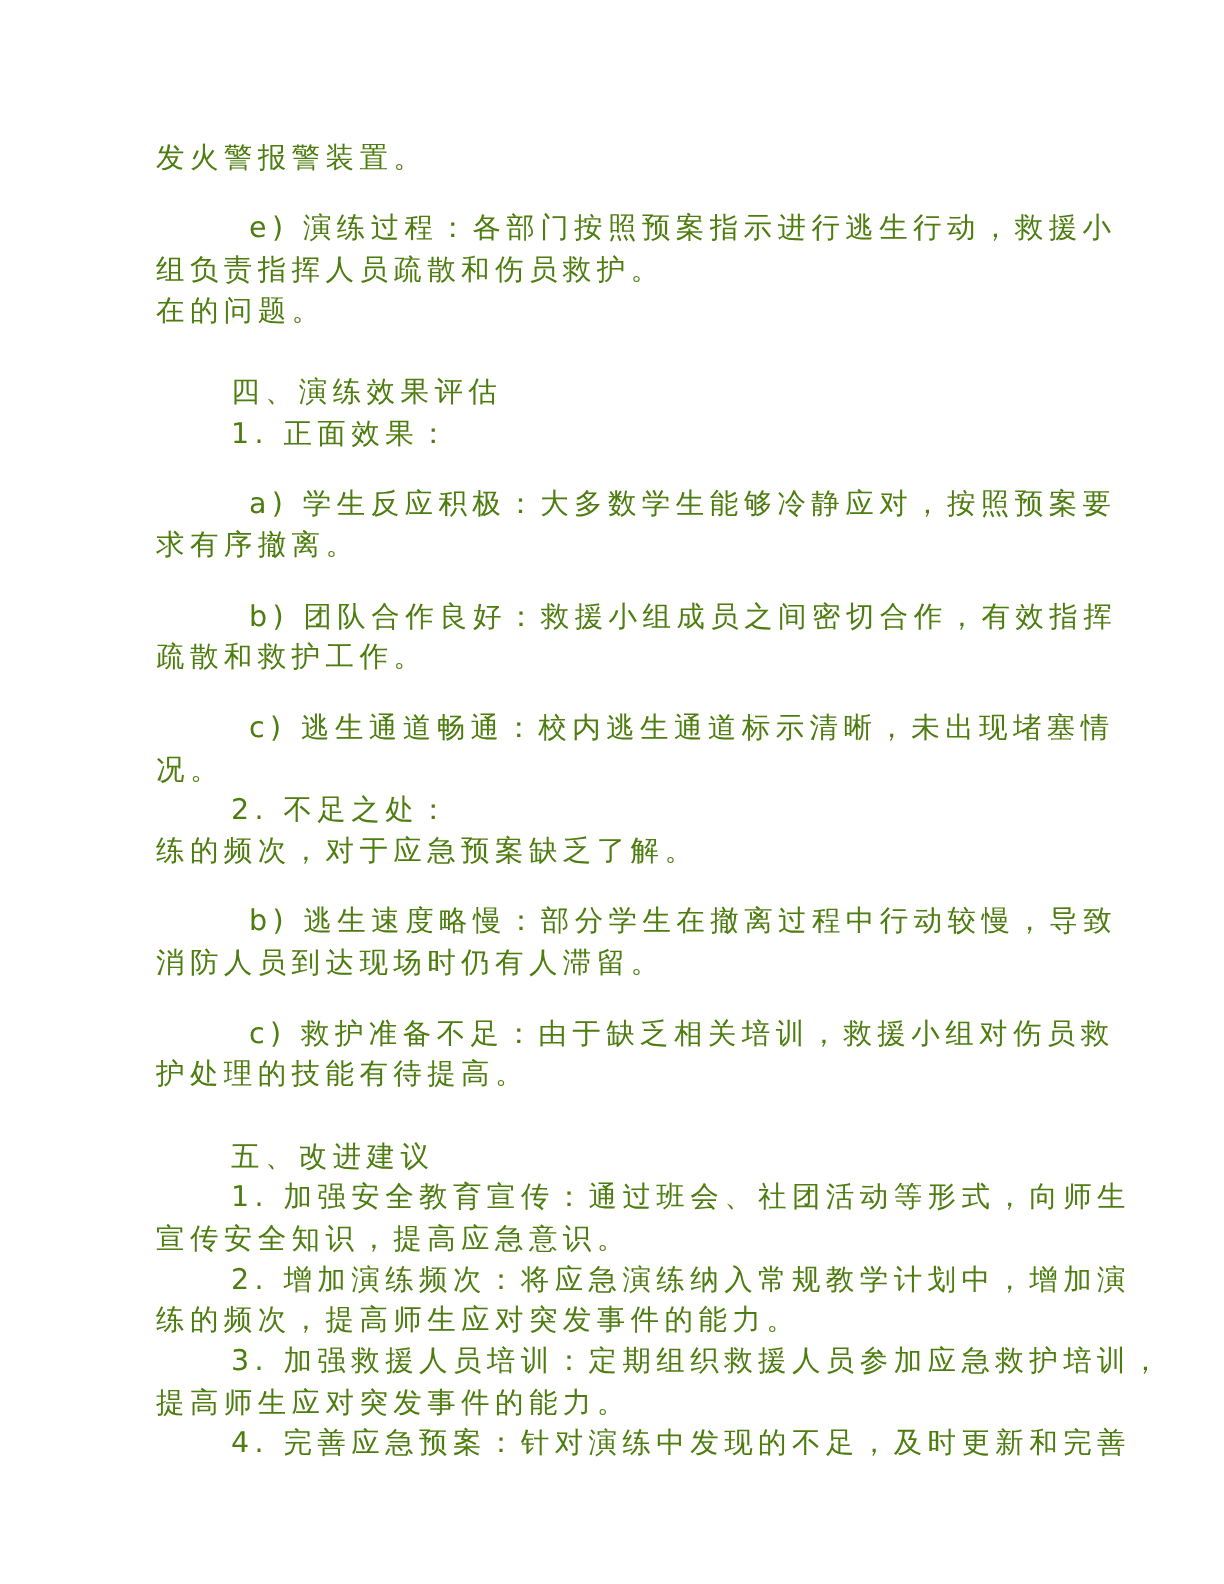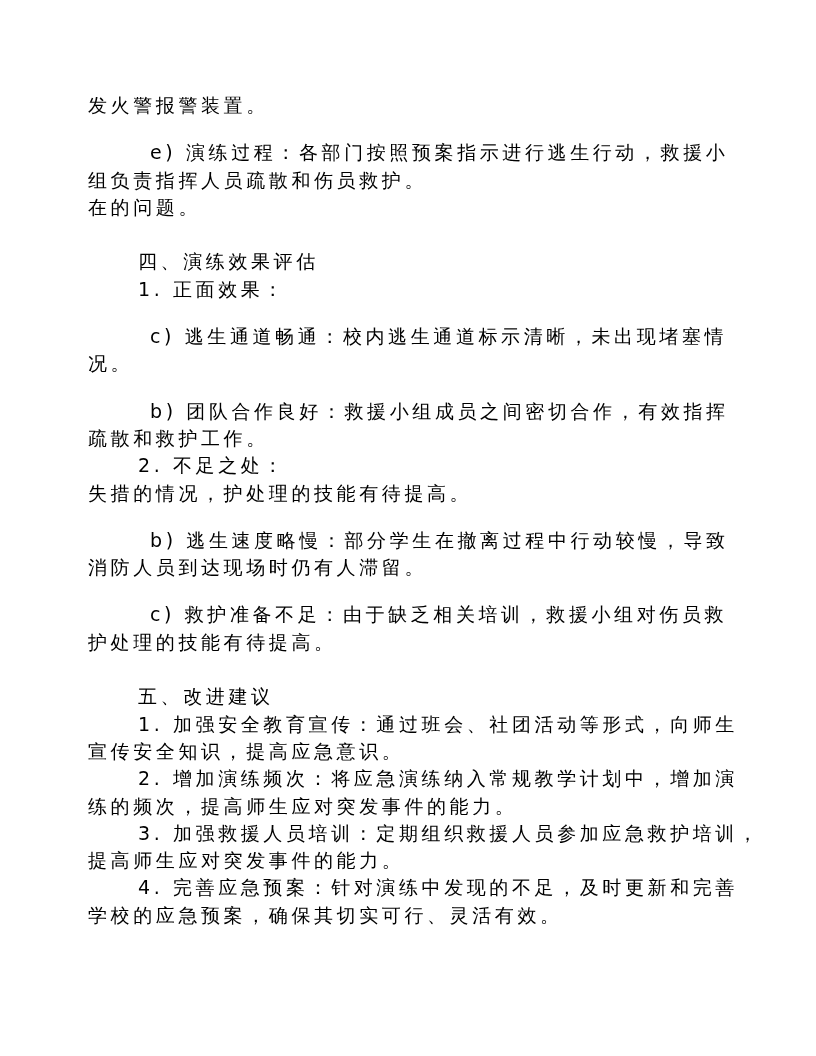--- a/index.html
+++ b/index.html
@@ -1,20 +1,20 @@
 <!DOCTYPE html>
 <html><head>
 <meta charset="utf-8">
 <style>
   html, body { margin: 0; padding: 0; background: #ffffff; }
   body { width: 816px; height: 1056px; position: relative; overflow: hidden; }
   .page {
-    position: absolute; left: 88px; top: 92px; width: 620px;
+    position: absolute; left: 104px; top: 92px; width: 620px;
     font-family: "DejaVu Sans", "Liberation Sans", sans-serif;
-    font-size: 19px; color: #000000; line-height: 27.3px;
+    font-size: 19px; color: #4d7c0f; line-height: 27.3px;
   }
   .line { white-space: nowrap; height: 27.3px; letter-spacing: 3.6px; }
   .ind1 { padding-left: 50px; }
   .ind2 { padding-left: 62px; margin-top: 20px; }
   .gap { height: 27.3px; }
 </style>
 </head>
 <body>
 
 <div class="page">
@@ -26,31 +26,35 @@
   </div>
   <div>
     <div class="line">在的问题。</div>
   </div>
 
   <div class="gap"></div>
 
   <div class="line ind1">四、演练效果评估</div>
   <div class="line ind1">1. 正面效果：</div>
   <div>
-    <div class="line ind2">c) 逃生通道畅通：校内逃生通道标示清晰，未出现堵塞情</div>
-    <div class="line">况。</div>
+    <div class="line ind2">a) 学生反应积极：大多数学生能够冷静应对，按照预案要</div>
+    <div class="line">求有序撤离。</div>
   </div>
   <div>
     <div class="line ind2">b) 团队合作良好：救援小组成员之间密切合作，有效指挥</div>
     <div class="line">疏散和救护工作。</div>
   </div>
+  <div>
+    <div class="line ind2">c) 逃生通道畅通：校内逃生通道标示清晰，未出现堵塞情</div>
+    <div class="line">况。</div>
+  </div>
 
   <div class="line ind1">2. 不足之处：</div>
   <div>
-    <div class="line">失措的情况，护处理的技能有待提高。</div>
+    <div class="line">练的频次，对于应急预案缺乏了解。</div>
   </div>
   <div>
     <div class="line ind2">b) 逃生速度略慢：部分学生在撤离过程中行动较慢，导致</div>
     <div class="line">消防人员到达现场时仍有人滞留。</div>
   </div>
   <div>
     <div class="line ind2">c) 救护准备不足：由于缺乏相关培训，救援小组对伤员救</div>
     <div class="line">护处理的技能有待提高。</div>
   </div>
 
@@ -64,15 +68,14 @@
   <div>
     <div class="line ind1">2. 增加演练频次：将应急演练纳入常规教学计划中，增加演</div>
     <div class="line">练的频次，提高师生应对突发事件的能力。</div>
   </div>
   <div>
     <div class="line ind1">3. 加强救援人员培训：定期组织救援人员参加应急救护培训，</div>
     <div class="line">提高师生应对突发事件的能力。</div>
   </div>
   <div>
     <div class="line ind1">4. 完善应急预案：针对演练中发现的不足，及时更新和完善</div>
-    <div class="line">学校的应急预案，确保其切实可行、灵活有效。</div>
   </div>
 </div>
 
 </body></html>

